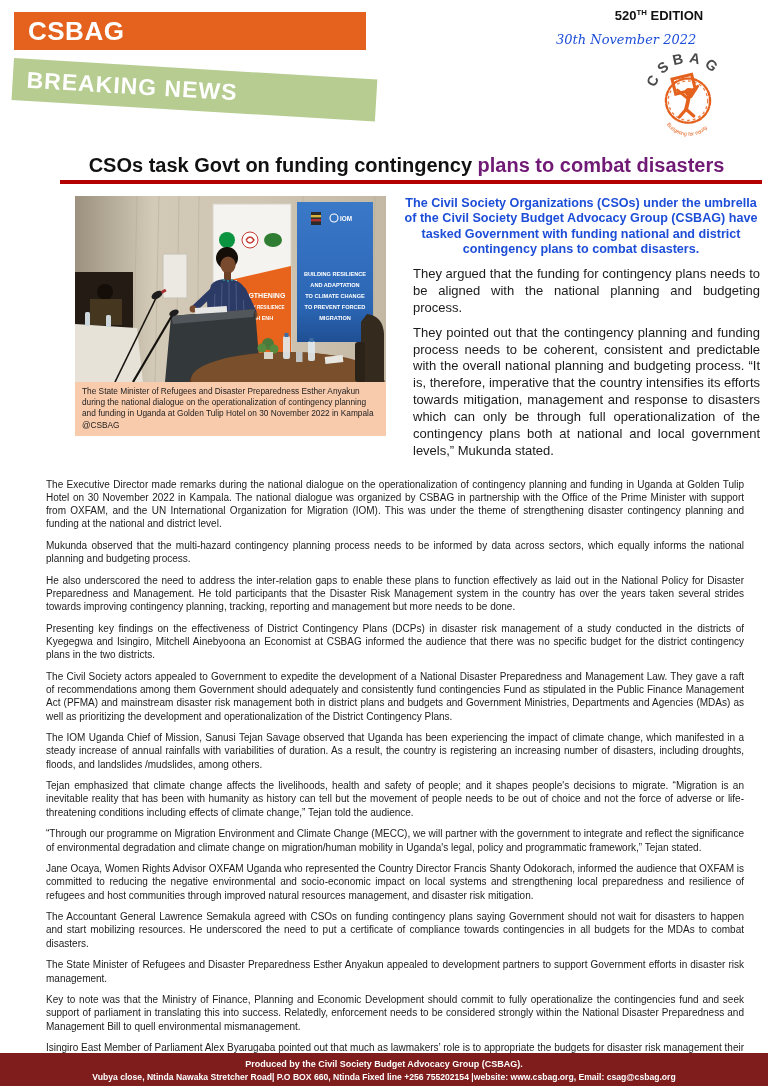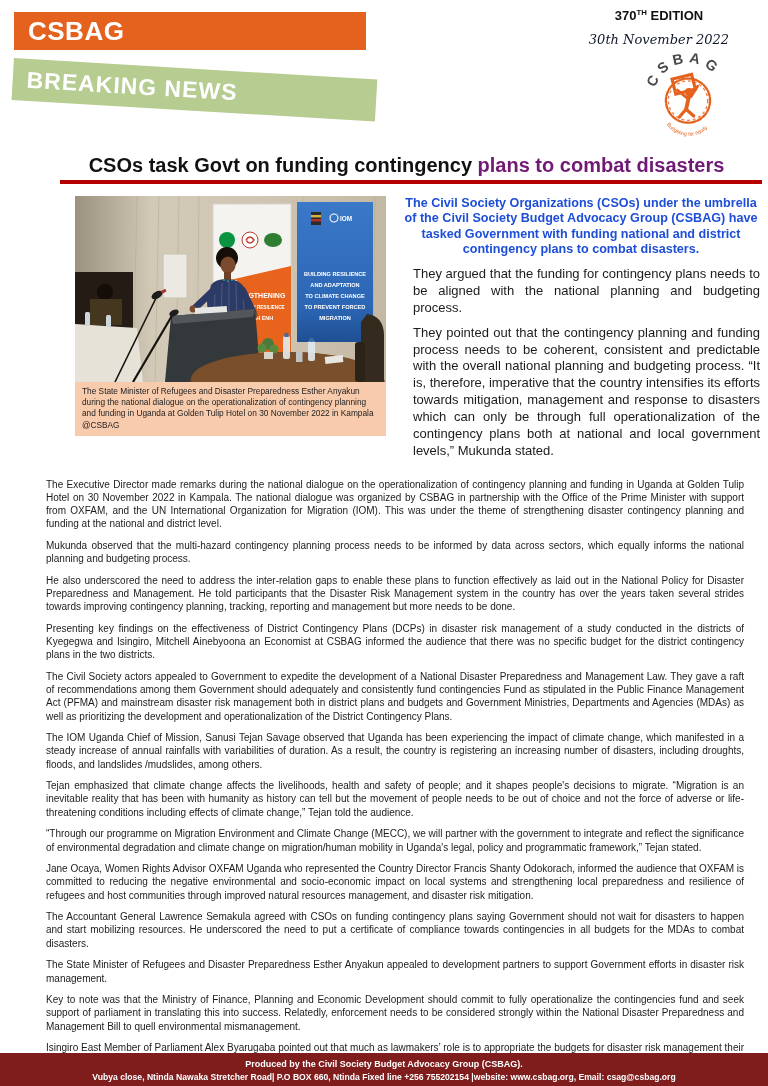--- a/index.html
+++ b/index.html
@@ -33,22 +33,22 @@
     transform: rotate(3.4deg);
     transform-origin: left top;
   }
   .edition {
     position: absolute; left: 556px; top: 8px; width: 206px;
     text-align: center; font-weight: bold; font-size: 13px; color: #111;
   }
   .edition sup { font-size: 60%; }
   .issue-date {
     position: absolute; left: 556px; top: 32px; width: 206px;
-    text-align: center; font-style: italic; font-size: 13px;
-    font-family: "DejaVu Serif", serif; color: #0f172a;
+    text-align: left; font-style: italic; font-size: 13px;
+    font-family: "DejaVu Serif", serif; color: #1d4ed8;
   }
   .logo-wrap { position: absolute; left: 640px; top: 46px; width: 96px; height: 92px; }
 
   
   .headline {
     margin: 6px 10px 0 55px;
     text-align: center;
     font-size: 20px; font-weight: bold; line-height: 1.1;
     color: #111;
   }
@@ -105,21 +105,21 @@
 <div class="page">
 
   <div class="masthead">
     <div class="brand-box">
       <span>CSBAG</span>
     </div>
     <div class="breaking-banner">
       <span>BREAKING NEWS</span>
     </div>
     <div class="edition">
-      <span>370</span><sup>TH</sup>
+      <span>520</span><sup>TH</sup>
       <span>EDITION</span>
     </div>
     <div class="issue-date">30th November 2022</div>
 
     <div class="logo-wrap">
       <svg viewBox="0 0 100 92" width="96" height="92">
         <defs>
           <path id="arcTop" d="M 16 42 A 36 36 0 0 1 84 38" fill="none"></path>
           <path id="arcBot" d="M 28 80 A 28 28 0 0 0 74 79" fill="none"></path>
         </defs>

